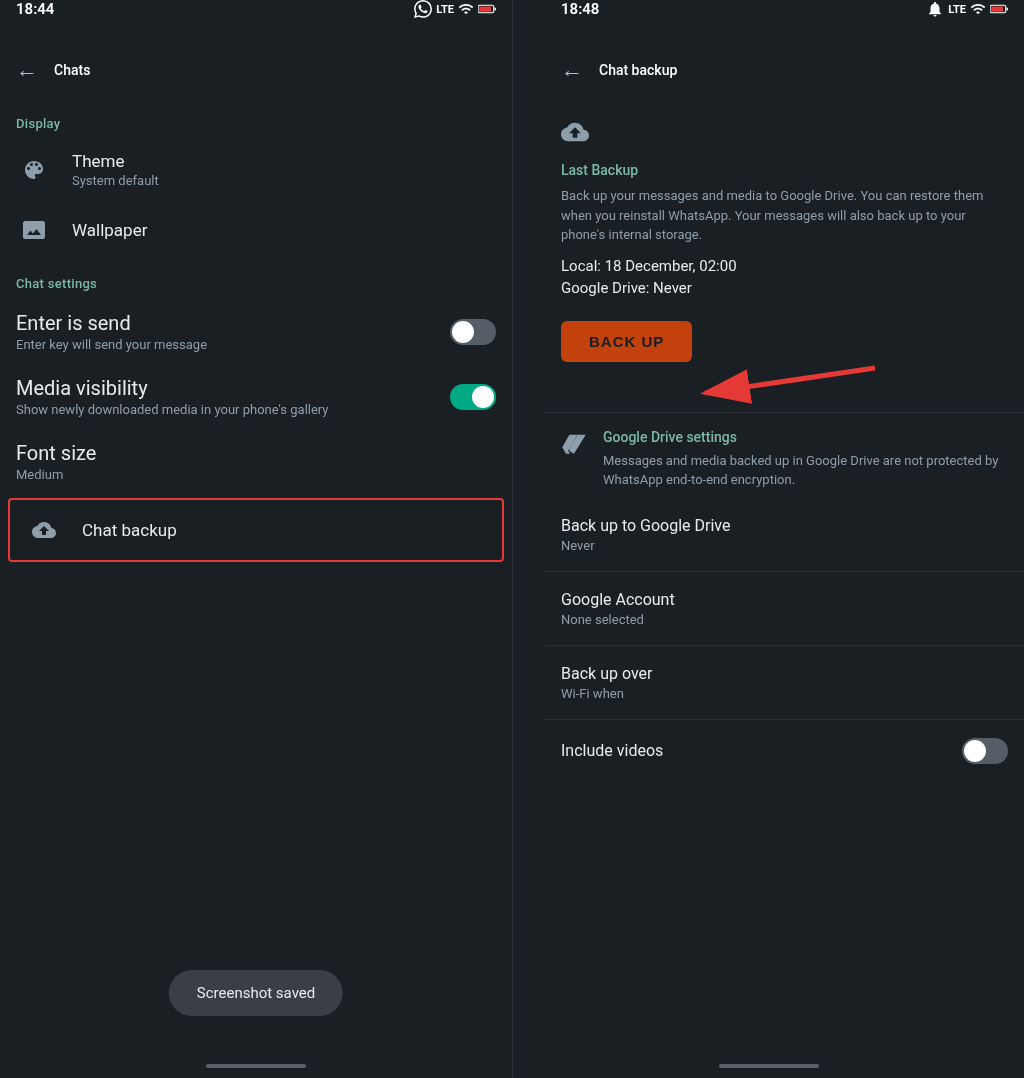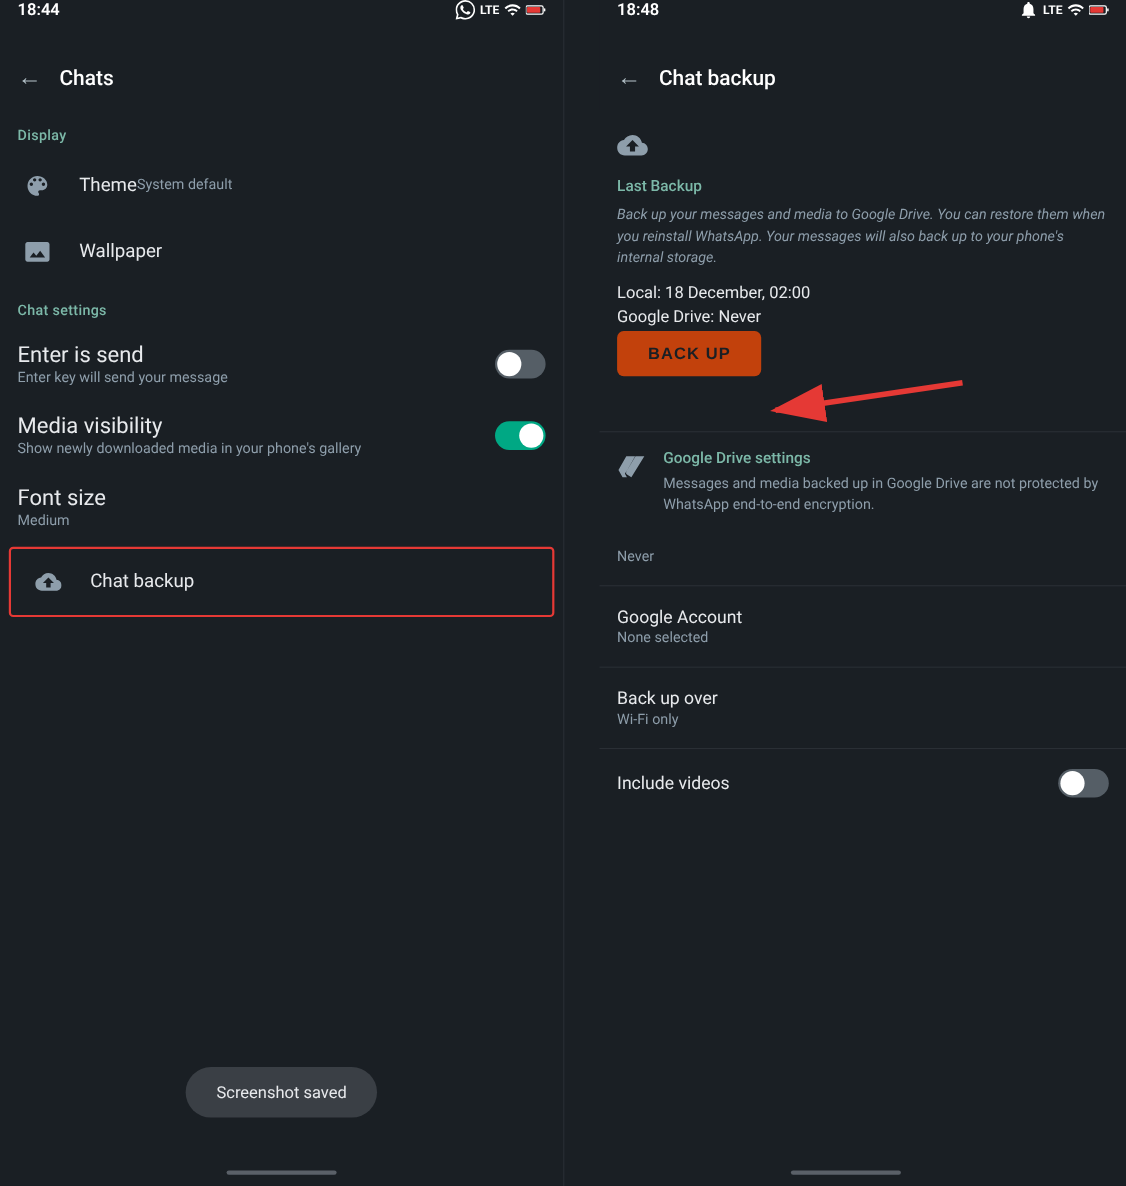--- a/index.html
+++ b/index.html
@@ -63,21 +63,21 @@
       gap: 16px;
       background: #1a1f24;
     }
     .back-arrow {
       color: #b0bec5;
       font-size: 22px;
       cursor: pointer;
     }
     .top-bar-title {
       color: #ffffff;
-      font-size: 19px;
+      font-size: 14px;
       font-weight: 500;
     }
 
     
     .section-label {
       color: #7cb8a8;
       font-size: 13px;
       font-weight: 500;
       padding: 16px 16px 8px 16px;
       letter-spacing: 0.3px;
@@ -95,21 +95,21 @@
       width: 36px;
       height: 36px;
       display: flex;
       align-items: center;
       justify-content: center;
       color: #8e9eab;
       flex-shrink: 0;
     }
     .list-item-text {
       display: flex;
-      flex-direction: row;
+      flex-direction: column;
       flex: 1;
     }
     .list-item-title {
       color: #e8eaed;
       font-size: 17px;
       font-weight: 400;
     }
     .list-item-subtitle {
       color: #8e9eab;
       font-size: 13px;
@@ -215,31 +215,30 @@
       color: #7cb8a8;
       font-size: 14px;
       font-weight: 500;
       margin-bottom: 8px;
     }
     .backup-description {
       color: #8e9eab;
       font-size: 13px;
       line-height: 1.5;
       margin-bottom: 12px;
-      font-style: italic;
     }
     .backup-local {
       color: #e8eaed;
       font-size: 15px;
       margin-bottom: 4px;
     }
     .backup-drive {
       color: #e8eaed;
       font-size: 15px;
-      margin-bottom: 4px;
+      margin-bottom: 24px;
     }
 
     .backup-button {
       background: #c2410c;
       color: #1a1f24;
       font-size: 15px;
       font-weight: 700;
       padding: 12px 28px;
       border: none;
       border-radius: 6px;
@@ -477,35 +476,36 @@
         <path d="M7.71 3.5L1.15 15l3.43 6L8.54 15 15.1 3.5H7.71zm.85 15.5l3.43 2L22.85 3.5h-7.4L8.56 15l-.97 1.65A2 2 0 0 0 8.56 19zM8.25 21L4.82 15H1.39l3.43 6H8.25z"></path>
       </svg>
     </div>
     <div class="drive-content">
       <div class="drive-title">Google Drive settings</div>
       <div class="drive-description">Messages and media backed up in Google Drive are not protected by WhatsApp end-to-end encryption.</div>
     </div>
   </div>
 
   <div class="drive-setting-item">
+    <div class="drive-setting-title">Back up to Google Drive</div>
     <div class="drive-setting-subtitle">Never</div>
   </div>
 
   <div class="divider"></div>
 
   <div class="drive-setting-item">
     <div class="drive-setting-title">Google Account</div>
     <div class="drive-setting-subtitle">None selected</div>
   </div>
 
   <div class="divider"></div>
 
   <div class="drive-setting-item">
     <div class="drive-setting-title">Back up over</div>
-    <div class="drive-setting-subtitle">Wi-Fi only</div>
+    <div class="drive-setting-subtitle">Wi-Fi when</div>
   </div>
 
   <div class="divider"></div>
 
   <div class="include-videos-item">
     <span class="include-videos-text">Include videos</span>
     <div class="toggle toggle-off">
       <div class="toggle-knob toggle-knob-off"></div>
     </div>
   </div>

